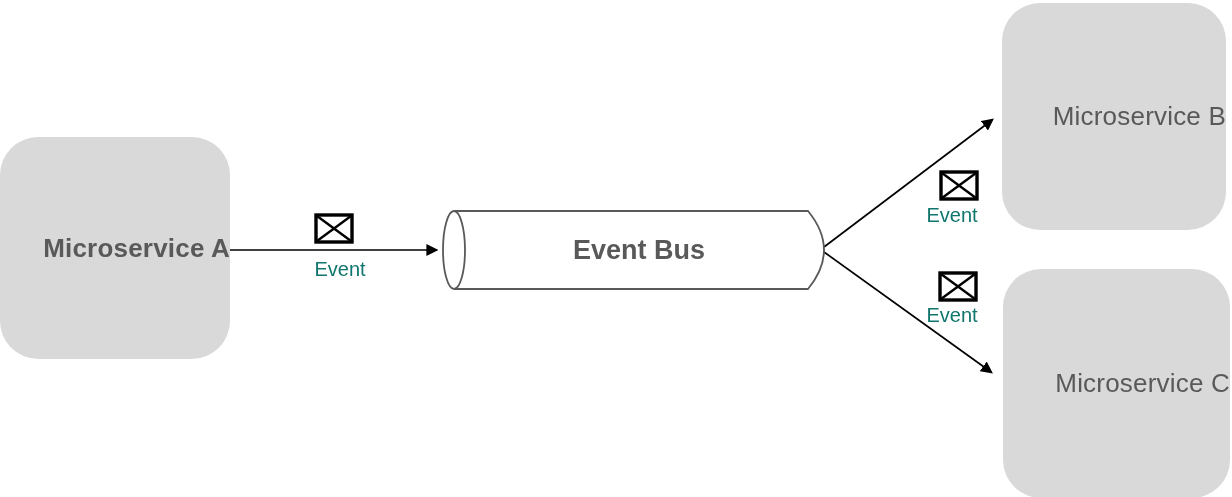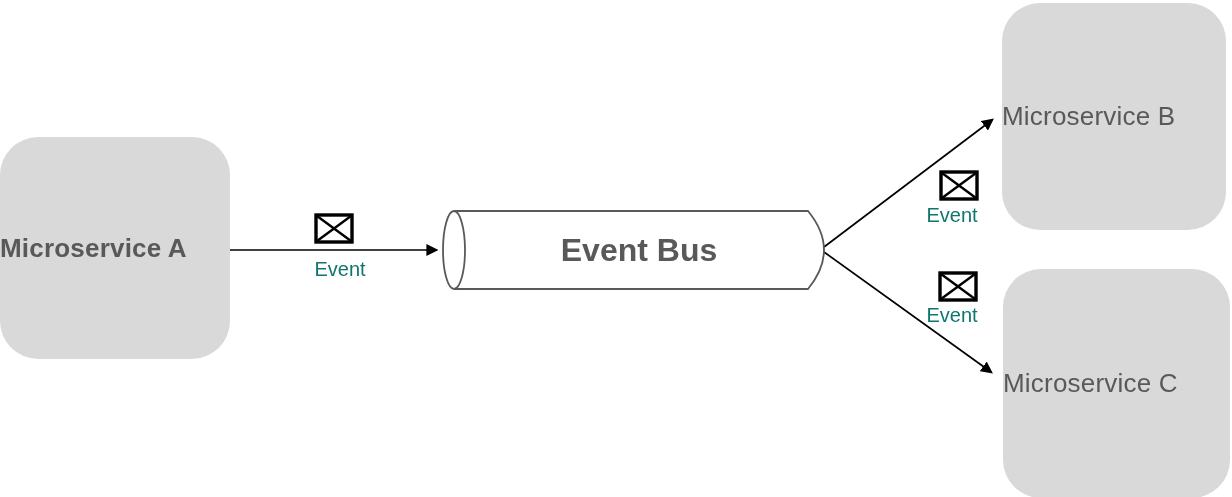--- a/index.html
+++ b/index.html
@@ -14,21 +14,21 @@
     height: 497px;
     background: #ffffff;
     overflow: hidden;
   }
   .node {
     position: absolute;
     background: #d9d9d9;
     border-radius: 38px;
     display: flex;
     align-items: center;
-    justify-content: flex-start;
+    justify-content: flex-end;
   }
   .node-label {
     color: #595959;
     font-size: 26px;
     letter-spacing: 0.2px;
     white-space: nowrap;
   }
   #node-a { left: 0px;    top: 137px; width: 230px; height: 222px; font-weight: bold; }
   #node-b { left: 1002px; top: 3px;   width: 224px; height: 227px; }
   #node-c { left: 1003px; top: 269px; width: 227px; height: 229px; }
@@ -37,21 +37,21 @@
     position: absolute;
     left: 0; top: 0;
     width: 1232px;
     height: 497px;
   }
   .bus-label {
     position: absolute;
     left: 639px; top: 250px;
     transform: translate(-50%, -50%);
     color: #595959;
-    font-size: 32px;
+    font-size: 27px;
     font-weight: bold;
     white-space: nowrap;
   }
   .edge-label {
     position: absolute;
     transform: translate(-50%, -50%);
     color: #0f766e;
     font-size: 20px;
     white-space: nowrap;
   }

